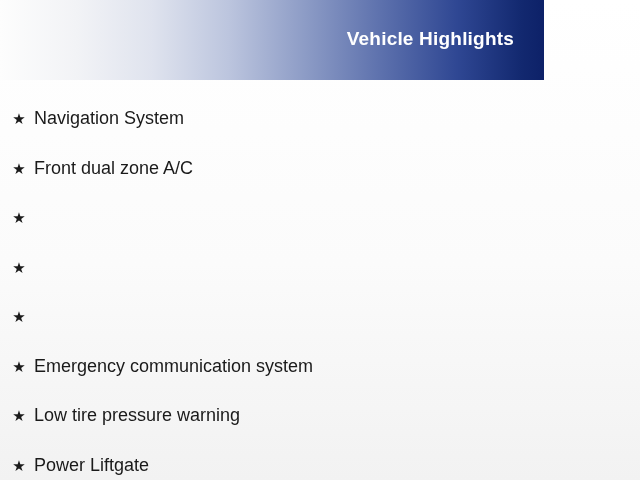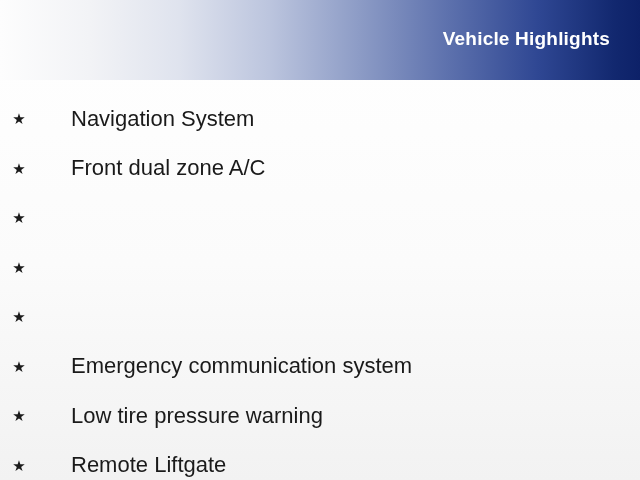--- a/index.html
+++ b/index.html
@@ -15,21 +15,21 @@
   }
   .page {
     position: relative;
     width: 640px;
     height: 480px;
     box-sizing: border-box;
     background: linear-gradient(to bottom, #ffffff 0%, #fbfbfb 55%, #f2f2f2 100%);
   }
   .header {
     position: relative;
-    width: 640px;
+    width: 544px;
     height: 80px;
     background: linear-gradient(to right,
         #fdfdfd 0%,
         #f2f3f6 14%,
         #dfe3ee 28%,
         #bcc5de 42%,
         #8d9cc6 56%,
         #5d71ad 70%,
         #2f4793 84%,
         #12286f 96%,
@@ -64,25 +64,24 @@
   }
   .bullet-icon {
     width: 22px;
     min-width: 22px;
     text-align: center;
     color: #1a1a1a;
     font-size: 15px;
     line-height: 1;
   }
   .feature-label {
-    font-size: 22px;
+    font-size: 18px;
     color: #1a1a1a;
     padding-left: 4px;
     white-space: nowrap;
-    margin-left: 37px;
   }
 </style>
 </head>
 <body>
 
 <div class="page">
 
   <div class="header">
     <div class="header-title">Vehicle Highlights</div>
   </div>
@@ -117,19 +116,19 @@
         <span class="feature-label">Emergency communication system</span>
       </li>
 
       <li class="feature-item">
         <span class="bullet-icon">★</span>
         <span class="feature-label">Low tire pressure warning</span>
       </li>
 
       <li class="feature-item">
         <span class="bullet-icon">★</span>
-        <span class="feature-label">Remote Liftgate</span>
+        <span class="feature-label">Power Liftgate</span>
       </li>
 
     </ul>
   </div>
 
 </div>
 
 </body></html>

